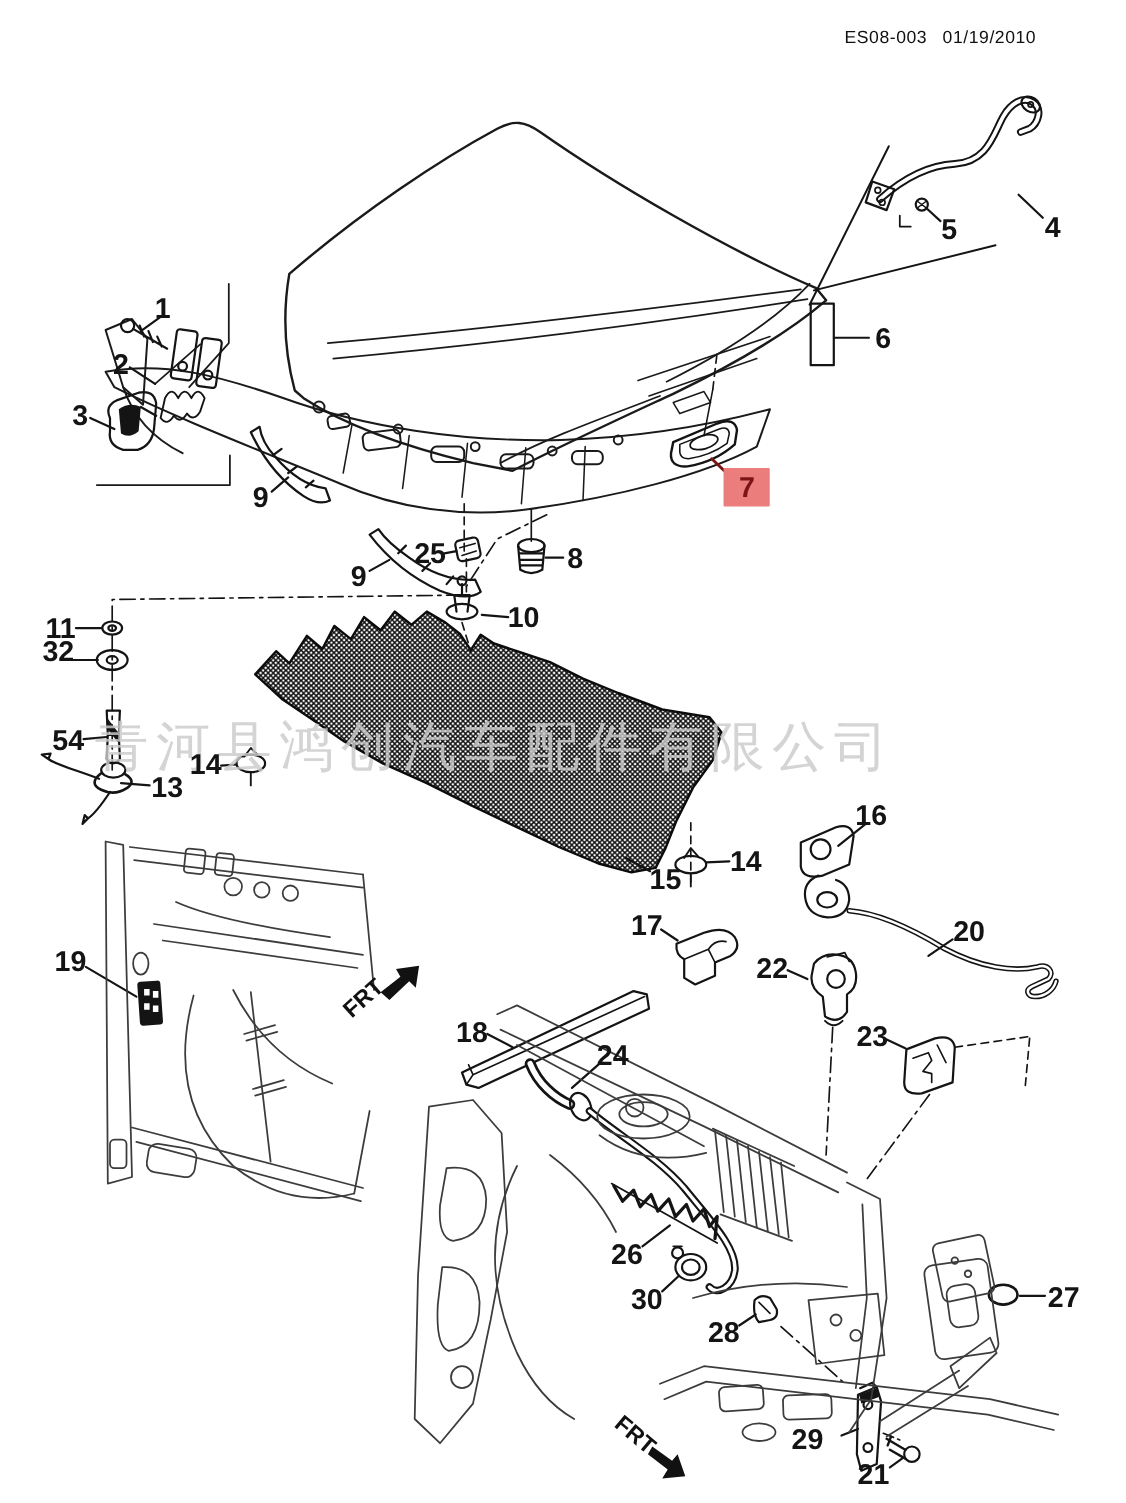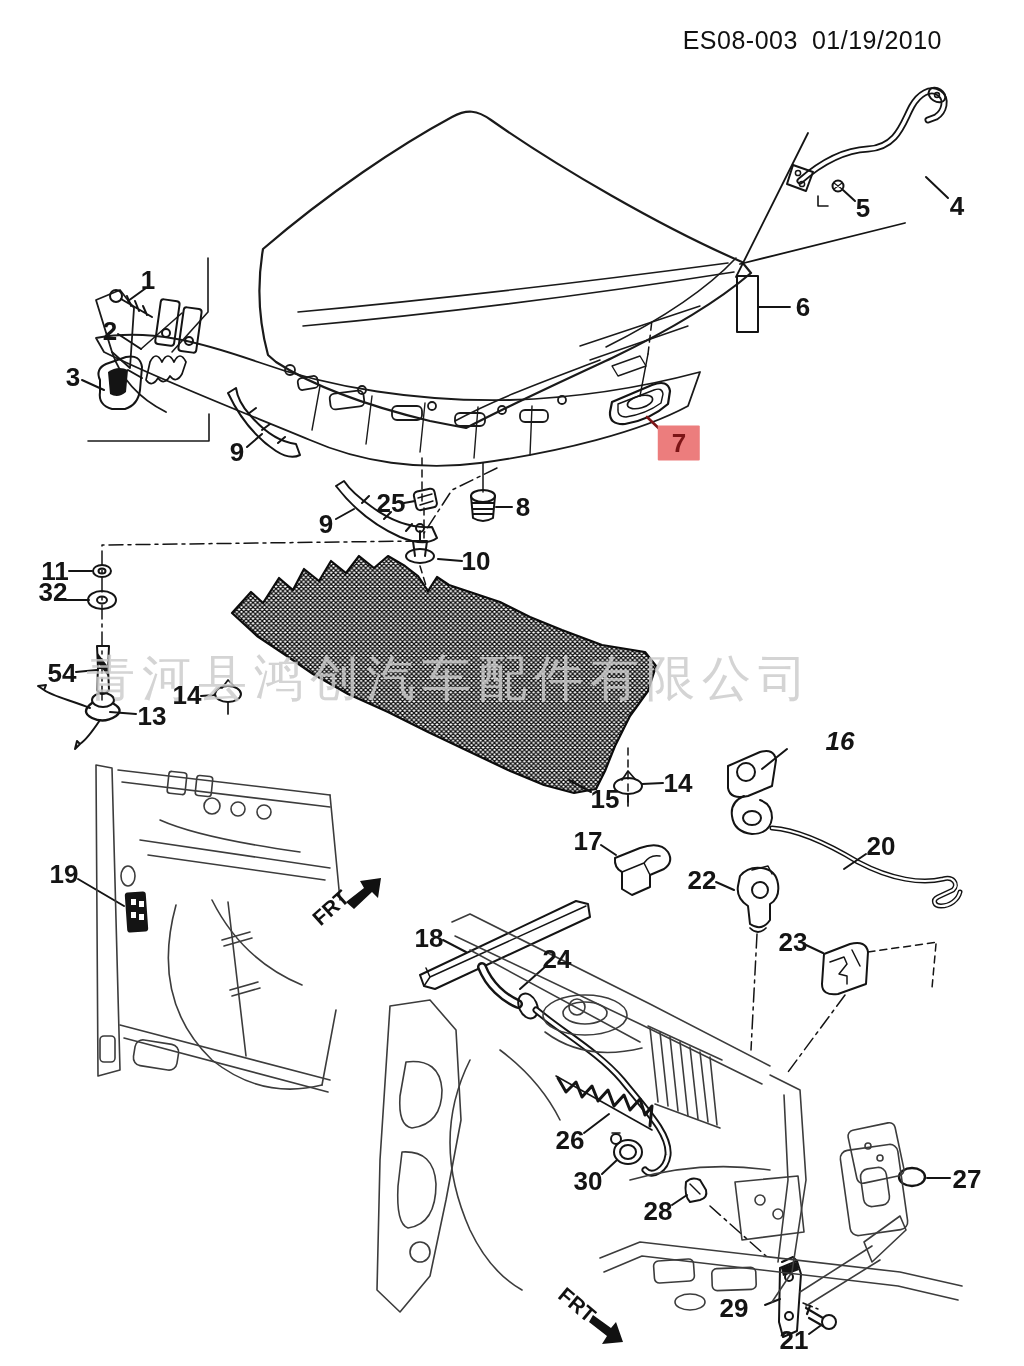--- a/index.html
+++ b/index.html
@@ -1,20 +1,20 @@
 <!DOCTYPE html>
 <html><head>
 <meta charset="utf-8">
 <style>
   html,body{margin:0;padding:0;background:#ffffff;}
   .page{position:relative;width:1024px;height:1366px;background:#fff;overflow:hidden;
         font-family:"Liberation Sans",sans-serif;}
   #diagram{position:absolute;left:0;top:0;z-index:1;}
   .doc-header{position:absolute;top:26px;right:82px;z-index:3;
-        font-size:25px;color:#111;letter-spacing:.5px;white-space:nowrap;}
+        font-size:16px;color:#111;letter-spacing:.5px;white-space:nowrap;}
   .doc-header span{margin-left:14px;}
   .watermark{position:absolute;left:86px;top:646px;z-index:2;white-space:nowrap;
         font-size:49px;letter-spacing:7px;color:#cbcbcb;opacity:.82;
         font-family:"Liberation Sans",sans-serif;pointer-events:none;}
   .callout{position:absolute;transform:translate(-50%,-50%);z-index:3;
         font-weight:bold;font-size:26px;color:#141414;line-height:1;}
   .callout.hl{padding:4px 14px 5px 14px;border-radius:1px;}
   .frt{position:absolute;z-index:3;font-weight:bold;font-size:21px;color:#111;
         transform-origin:center;white-space:nowrap;}
 </style>
@@ -338,21 +338,21 @@
       <div class="callout" style="left: 53px; top: 592px;">32</div>
       <div class="callout" style="left: 62px; top: 673px;">54</div>
       <div class="callout" style="left: 152px; top: 716px;">13</div>
       <div class="callout" style="left: 187px; top: 695px;">14</div>
       <div class="callout" style="left: 957px; top: 206px;">4</div>
       <div class="callout" style="left: 863px; top: 208px;">5</div>
       <div class="callout" style="left: 803px; top: 307px;">6</div>
       <div class="callout hl" style="left: 679px; top: 443px; background: rgb(236, 125, 125); color: rgb(124, 20, 22);">7</div>
       <div class="callout" style="left: 605px; top: 799px;">15</div>
       <div class="callout" style="left: 678px; top: 783px;">14</div>
-      <div class="callout" style="left: 840px; top: 741px; font-style: italic;">16</div>
+      <div class="callout" style="left: 792px; top: 741px;">16</div>
       <div class="callout" style="left: 588px; top: 841px;">17</div>
       <div class="callout" style="left: 881px; top: 846px;">20</div>
       <div class="callout" style="left: 702px; top: 880px;">22</div>
       <div class="callout" style="left: 793px; top: 942px;">23</div>
       <div class="callout" style="left: 429px; top: 938px;">18</div>
       <div class="callout" style="left: 557px; top: 959px;">24</div>
       <div class="callout" style="left: 64px; top: 874px;">19</div>
       <div class="callout" style="left: 570px; top: 1140px;">26</div>
       <div class="callout" style="left: 588px; top: 1181px;">30</div>
       <div class="callout" style="left: 658px; top: 1211px;">28</div>

